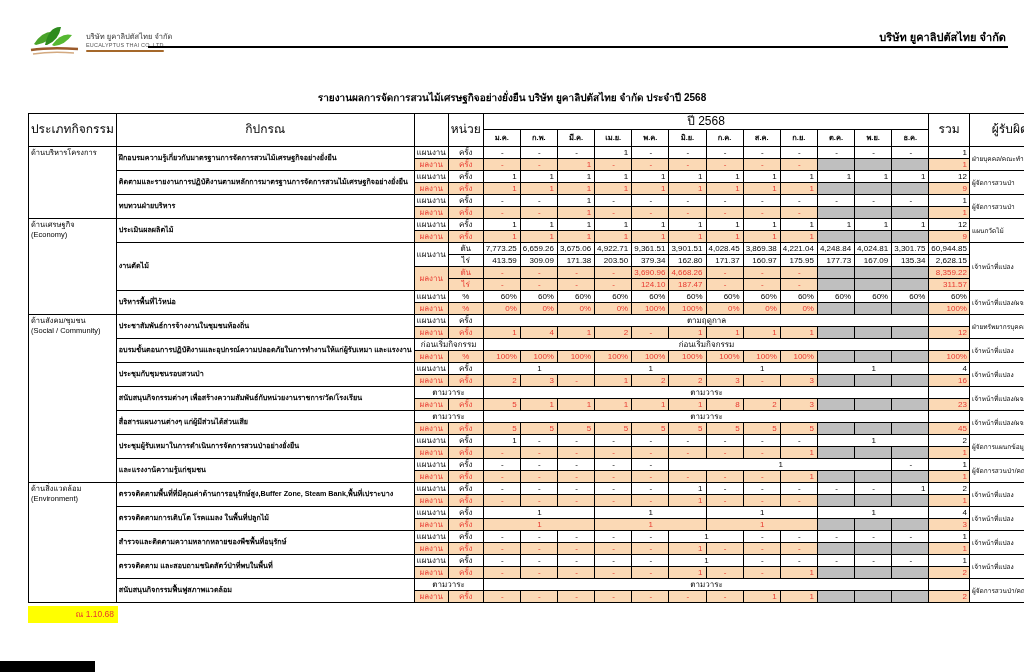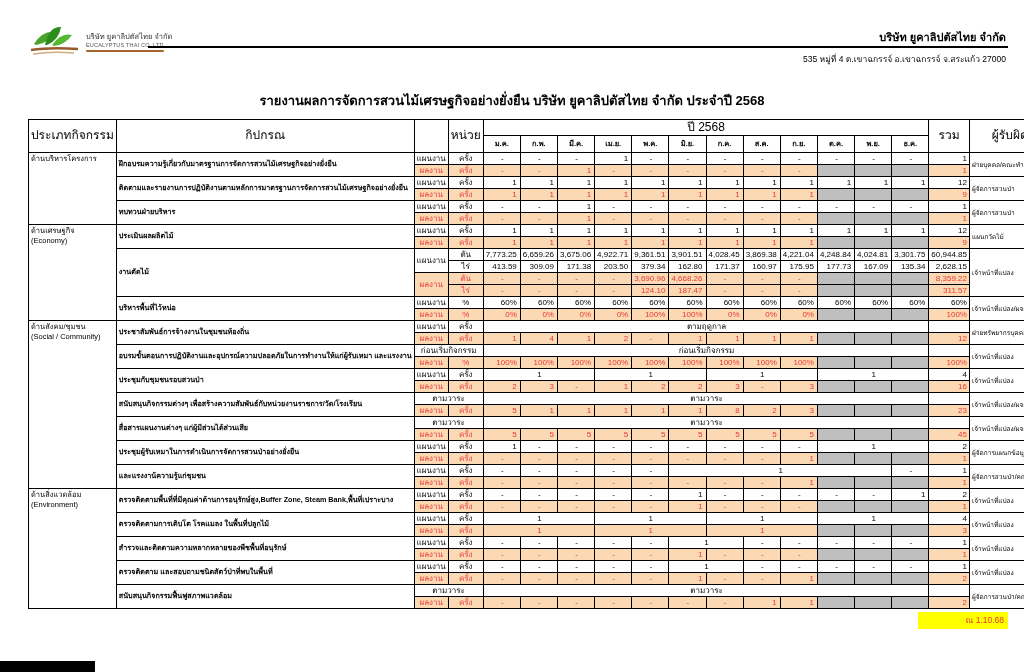--- a/index.html
+++ b/index.html
@@ -7,37 +7,37 @@
        font-family:"Liberation Sans","DejaVu Sans",sans-serif;color:#000;}
   .letterhead{position:relative;height:74px;}
   .logo{position:absolute;left:30px;top:22px;display:flex;align-items:flex-start;gap:4px;}
   .logo-text{padding-top:8px;}
   .logo-line1{font-size:7.5px;color:#333;}
   .logo-line2{font-size:5.5px;color:#555;letter-spacing:.2px;}
   .logo-underline{height:2px;background:#a5682a;width:78px;margin-top:2px;border-radius:1px;}
   .company-name{position:absolute;right:18px;top:28px;font-weight:bold;font-size:11px;}
   .head-rule{position:absolute;left:148px;right:16px;top:46px;height:2px;background:#000;}
   .address{position:absolute;right:18px;top:52px;font-size:8.5px;}
-  .title{text-align:center;font-weight:bold;font-size:13px;margin:16px 0 8px 0;}
+  .title{text-align:center;font-weight:bold;font-size:10px;margin:16px 0 8px 0;}
   table{border-collapse:collapse;table-layout:fixed;margin-left:28px;border:1.5px solid #000;}
   th,td{border:1px solid #000;padding:0 2px;overflow:hidden;white-space:nowrap;line-height:1.15;}
   th{font-weight:normal;font-size:12px;height:15px;text-align:center;}
   th.month-th{font-size:7.5px;height:16px;font-weight:bold;}
   td{font-size:8px;height:11px;}
   td.cat{vertical-align:top;text-align:left;font-size:7.5px;white-space:normal;line-height:1.3;padding-top:1px;}
   td.act{text-align:left;font-size:7.2px;font-weight:bold;}
   td.rlabel,td.unit,td.mlabel{text-align:center;}
   td.m{text-align:right;padding-right:3px;}
   td.m.dash,td.m.span{text-align:center;padding-right:1px;}
   td.tot{text-align:right;padding-right:2px;}
   td.resp{text-align:left;font-size:6.5px;}
   tr.actual td{background:var(--actual-bg);color:var(--actual-text);}
   td.gray{background:var(--gray) !important;}
   tr.sec-top td{border-top:1.5px solid #000;}
-  .note-row{width:980px;margin:3px 0 0 28px;display:flex;justify-content:flex-end;}
+  .note-row{width:980px;margin:3px 0 0 28px;display:flex;justify-content:flex-start;}
   .yellow-note{background:var(--hl);color:var(--actual-text);font-size:8.5px;
                min-width:82px;text-align:right;padding:1px 4px 2px 4px;}
   .corner-bar{position:absolute;left:0;bottom:0;width:95px;height:11px;background:#000;}
 </style>
 </head>
 <body>
 
 <div class="letterhead">
   <div class="logo">
     <svg width="52" height="36" viewBox="0 0 52 36">
@@ -48,21 +48,20 @@
       <path d="M3 32 Q22 29 44 31" stroke="#c0854a" stroke-width="1.5" fill="none" opacity="0.7"></path>
     </svg>
     <div class="logo-text">
       <div class="logo-line1">บริษัท ยูคาลิปตัสไทย จำกัด</div>
       <div class="logo-line2">EUCALYPTUS THAI CO.,LTD.</div>
       <div class="logo-underline"></div>
     </div>
   </div>
   <div class="company-name">บริษัท ยูคาลิปตัสไทย จำกัด</div>
   <div class="head-rule"></div>
-  <div class="address">535 หมู่ที่ 4 ต.เขาฉกรรจ์ อ.เขาฉกรรจ์ จ.สระแก้ว 27000</div>
 </div>
 
 <div class="title">รายงานผลการจัดการสวนไม้เศรษฐกิจอย่างยั่งยืน บริษัท ยูคาลิปตัสไทย จำกัด  ประจำปี 2568</div>
 
 <table>
   <colgroup>
     <col style="width:85px">
       <col style="width:270px">
       <col style="width:40px">
       <col style="width:33px">

